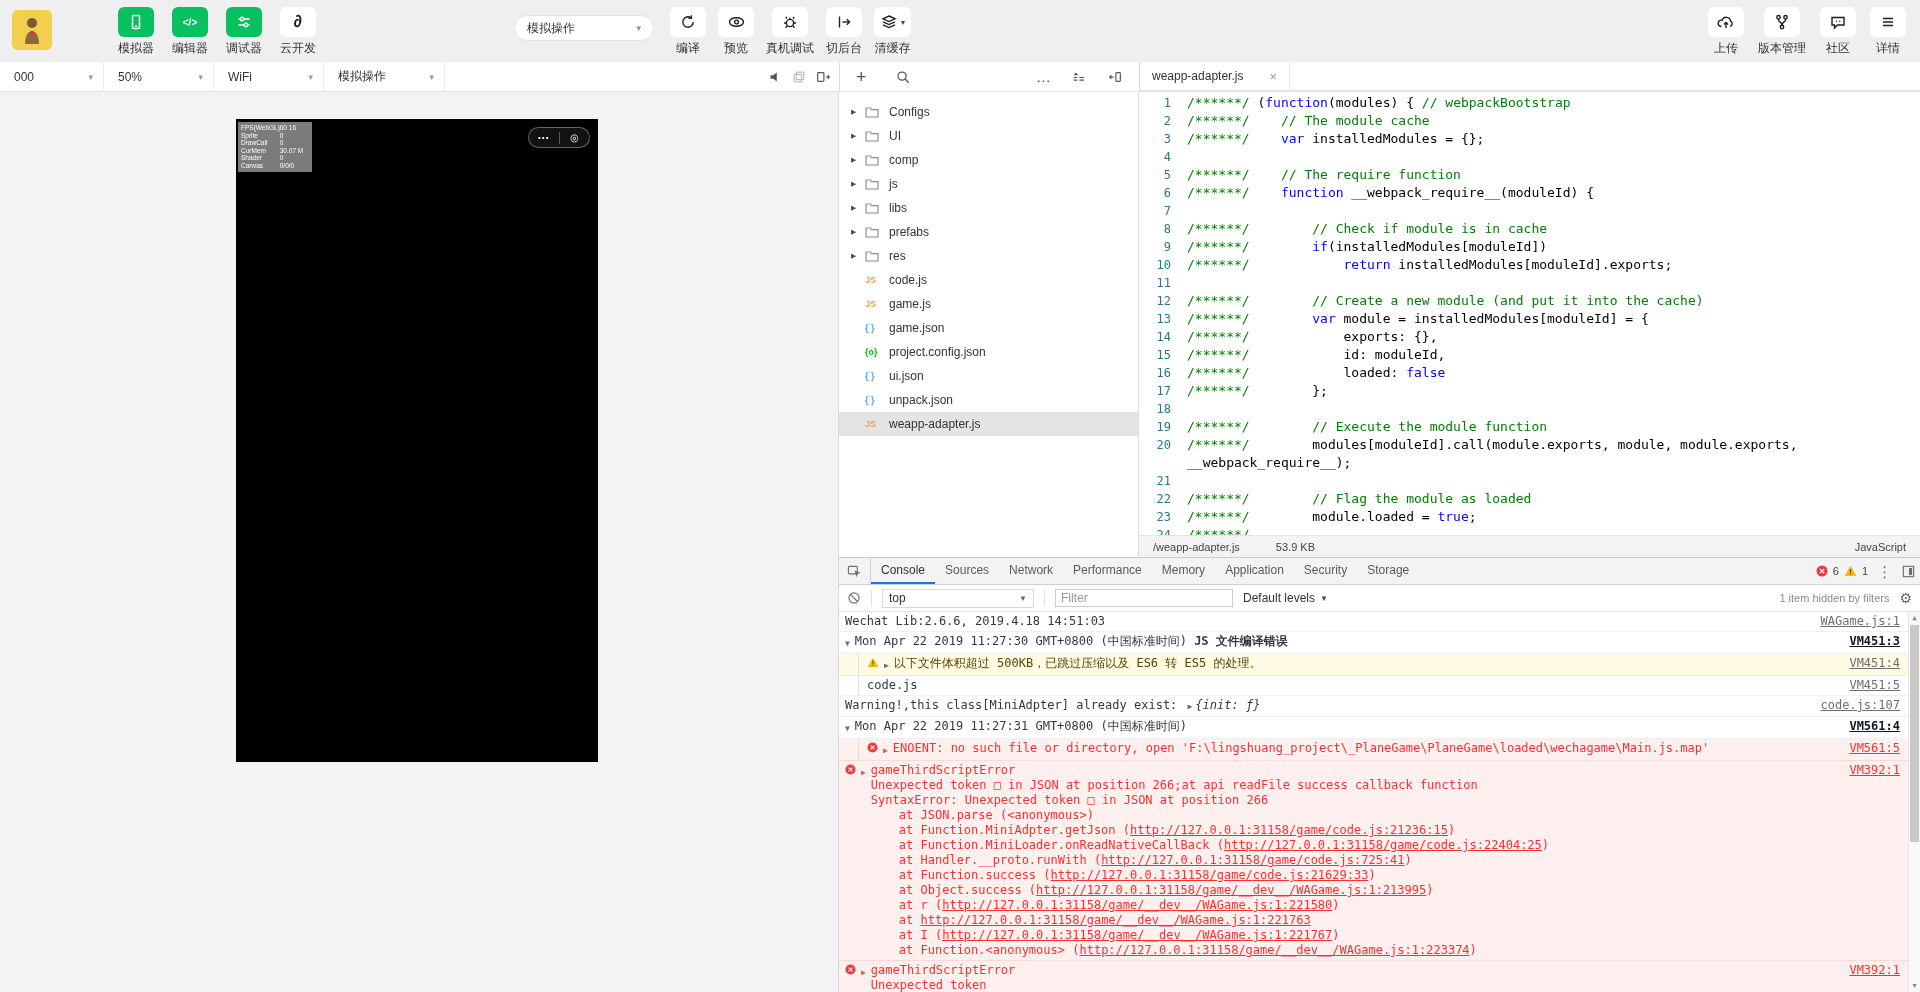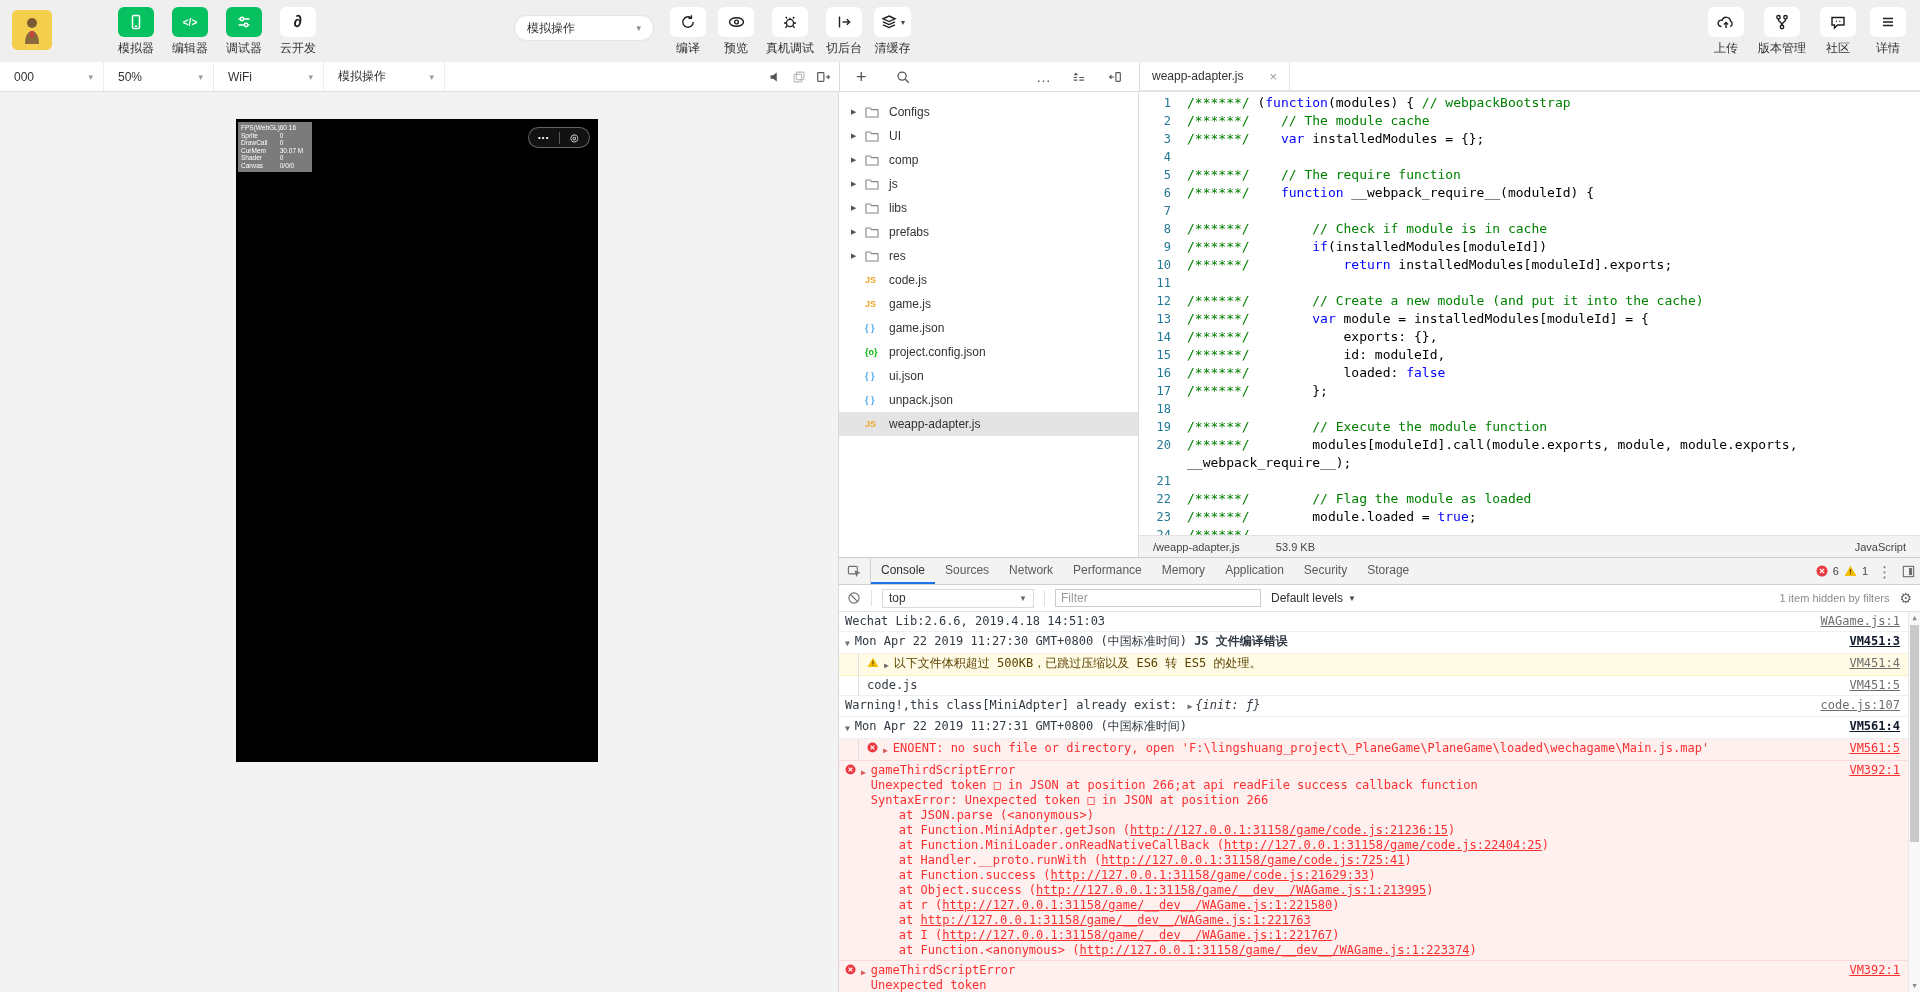--- a/index.html
+++ b/index.html
@@ -80,21 +80,21 @@
   
   .console { flex:1; border-top:1px solid #cccccc; display:flex; flex-direction:column; background:#fff; min-height:0; }
   .dt-tabs { flex:none; height:27px; background:#f3f3f3; border-bottom:1px solid #d0d0d0; display:flex; align-items:stretch;justify-content:flex-end; }
   .inspect { width:32px; border-right:1px solid #d0d0d0; display:flex; align-items:center; justify-content:center; cursor:pointer; }
   .dt-tab { padding:0 10px; font-size:12px; color:#5a5a5a; display:flex; align-items:center; cursor:pointer; border-bottom:2px solid transparent; }
   .dt-tab.sel { color:#333; border-bottom:2px solid #1a73e8; }
   .badges { margin-left:auto; display:flex; align-items:center; gap:5px; padding-right:4px; font-size:11px; color:#424242; }
   .dt-filter { flex:none; height:27px; border-bottom:1px solid #e3e3e3; display:flex; align-items:center; padding:0 8px; gap:10px; font-size:12px; color:#333; }
   .ctx-select { width:152px; height:19px; border:1px solid #d9d9d9; display:flex; align-items:center; padding:0 6px; font-size:12px; color:#333; cursor:pointer; }
   .ctx-select .caret { margin-left:auto; color:#666; font-size:8px; }
-  .filter-input { width:206px; height:18px; border:1px solid #ccc; font-size:12px; padding:0 5px; color:#333; font-family:"Liberation Sans",sans-serif; outline:none; }
+  .filter-input { width:178px; height:18px; border:1px solid #ccc; font-size:12px; padding:0 5px; color:#333; font-family:"Liberation Sans",sans-serif; outline:none; }
   .filter-input::placeholder { color:#999; }
   .levels { display:flex; align-items:center; gap:5px; cursor:pointer; }
   .levels .caret { font-size:8px; color:#444; }
   .hidden-note { margin-left:auto; color:#8a8a8a; font-size:11px; }
   .fdiv { width:1px; height:16px; background:#e0e0e0; }
 
   .msgs { flex:1; position:relative; overflow:hidden; background:#f2f2f2; font-family:"DejaVu Sans Mono",monospace; font-size:12px; }
   .msg-list { position:absolute; left:0; top:0; right:12px; }
   .msg { display:flex; align-items:flex-start; padding:2px 8px 2px 6px; border-bottom:1px solid #f0f0f0; line-height:15px; color:#303942; background:#fff; }
   .msg.warn { background:#fffbe5; border-color:#f7f0c5; color:#5c4400; }

